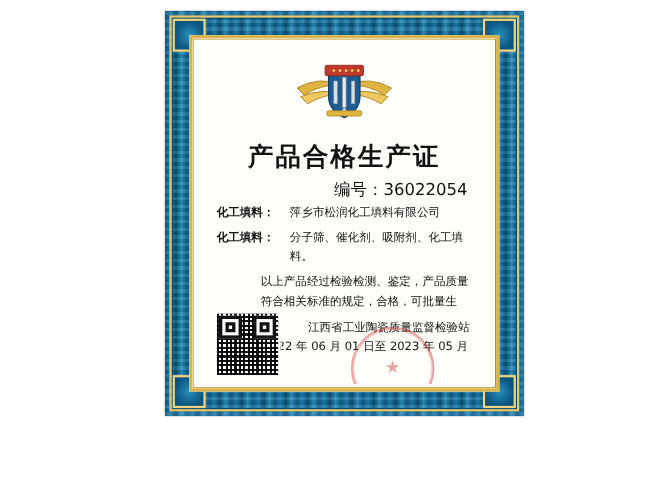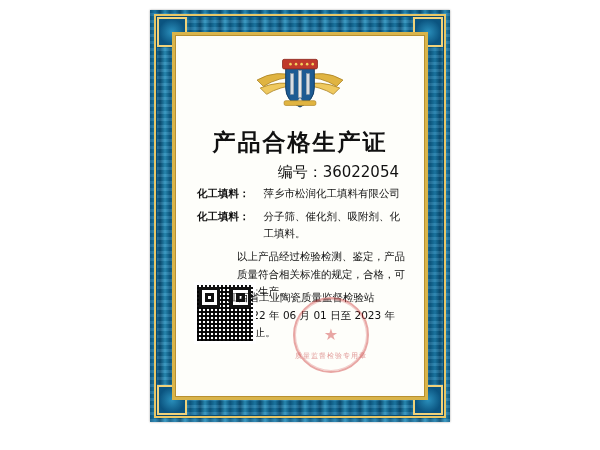--- a/index.html
+++ b/index.html
@@ -17,23 +17,24 @@
     background: #ffffff;
     overflow: hidden;
   }
 
   
   .cert {
     position: absolute;
     left: 150px;
     top: 10px;
     width: 300px;
-    height: 412px;
+    height: 368px;
     background: #0f5f8a;
     box-shadow: 0 0 2px rgba(0,0,0,0.35);
+    padding-left: 26px;
   }
   
   .band-outer {
     position: absolute;
     inset: 0;
     background:
       repeating-linear-gradient(90deg, #0d5b86 0px, #1d7fae 5px, #0a4d74 10px, #2b93bf 15px, #0d5b86 20px),
       #0f5f8a;
   }
   .band-outer::before {
@@ -168,21 +169,21 @@
     box-shadow: inset 0 0 0 3px #fff, inset 0 0 0 6px #111;
   }
   .qr::before { left: 2px; top: 2px; }
   .qr::after { right: 2px; top: 2px; }
 
   .issuer {
     position: absolute;
     right: 4px;
     top: 14px;
     width: 200px;
-    text-align: center;
+    text-align: right;
     font-size: 10.5px;
     color: #111;
     font-family: Liberation Serif, serif;
   }
   .issue-date {
     position: absolute;
     right: 14px;
     top: 52px;
     width: 180px;
     text-align: center;

